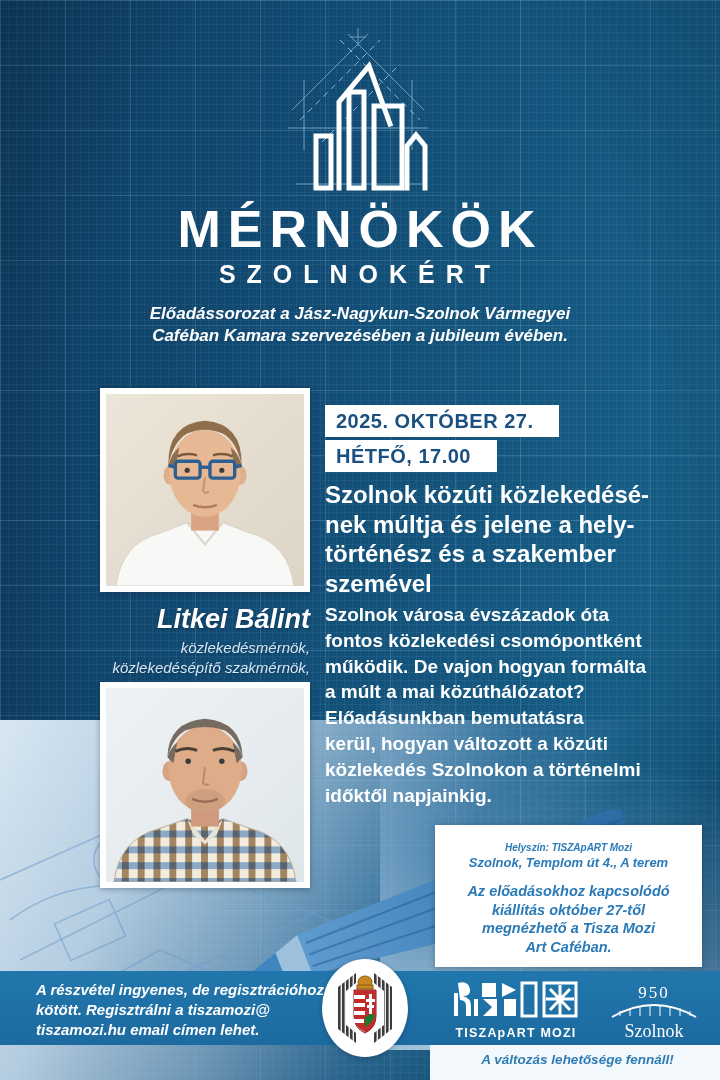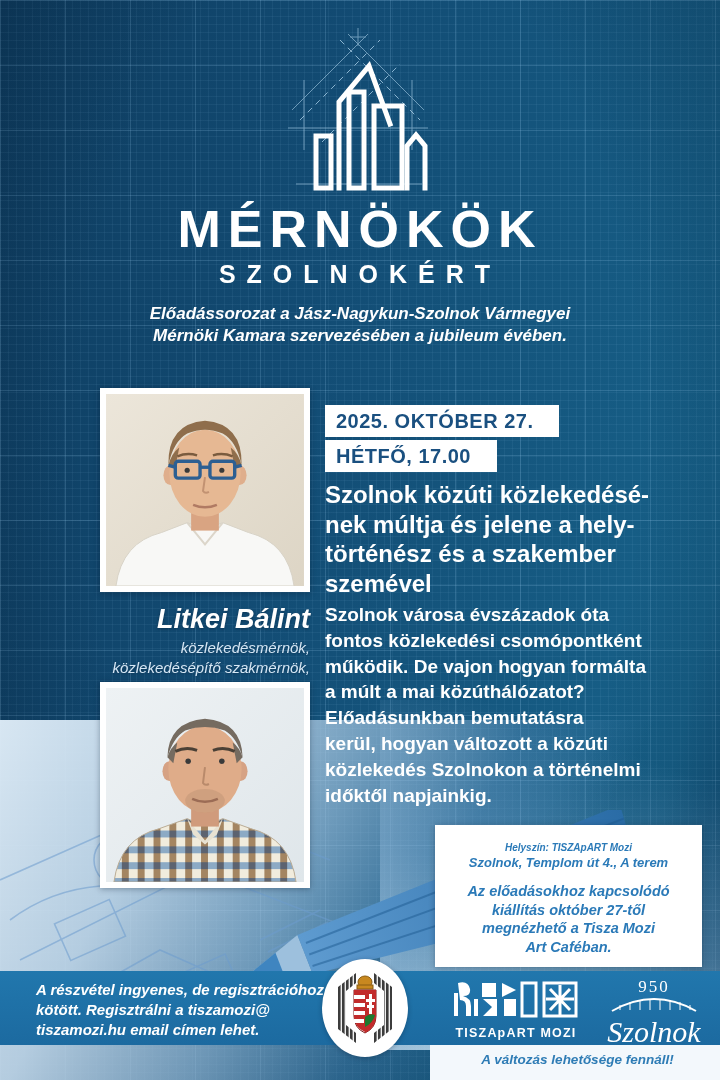--- a/index.html
+++ b/index.html
@@ -67,22 +67,22 @@
     background:linear-gradient(180deg,#2177ad 0%,#1c6aa0 100%);}
   .registration{left:36px;top:980px;width:290px;color:#fff;font-size:15px;font-weight:bold;
     font-style:italic;line-height:1.34;white-space:pre-line;}
   .emblem{left:322px;top:959px;width:86px;height:98px;background:#fff;border-radius:50%;
     box-shadow:0 1px 5px rgba(0,20,40,.3);}
   .emblem svg{position:absolute;left:0;top:0;}
   .tiszapart{left:452px;top:981px;width:128px;text-align:center;color:#fff;}
   .tiszapart-text{font-size:12.5px;font-weight:bold;letter-spacing:1.2px;margin-top:3px;}
   .szolnok950{left:598px;top:977px;width:112px;text-align:center;color:#fff;
     font-family:"Liberation Serif",serif;}
-  .szolnok-950{font-size:17px;letter-spacing:2px;}
-  .szolnok-name{font-size:30px;margin-top:-2px;font-style:italic;}
+  .szolnok-950{font-size:17px;letter-spacing:2px;margin-top:6px;}
+  .szolnok-name{font-size:18px;margin-top:-2px;}
   .slogan{left:440px;top:1052px;width:275px;text-align:center;color:#2e7cb5;
     font-size:13.5px;font-weight:bold;font-style:italic;}
   .thin{stroke:#a9cfe8;stroke-width:1;fill:none;}
   .thick{stroke:#fff;stroke-width:5;fill:none;stroke-linecap:square;}
 </style>
 </head>
 <body>
 
 <div class="poster">
 
@@ -146,21 +146,21 @@
       <path d="M57,164 L57,78 L87,42 L108,100"></path>
       <rect x="67" y="68" width="15" height="96"></rect>
       <rect x="92" y="82" width="28" height="82"></rect>
       <path d="M125,164 L125,122 L134,111 L143,122 L143,164"></path>
     </g>
   </svg>
 
   <div class="abs title">MÉRNÖKÖK</div>
   <div class="abs subtitle">SZOLNOKÉRT</div>
   <div class="abs series-note">Előadássorozat a Jász-Nagykun-Szolnok Vármegyei
-Mérnöki Kamara szervezésében a jubileum évében.</div>
+Caféban Kamara szervezésében a jubileum évében.</div>
 
   <div class="abs photo-card photo1">
     <svg width="198" height="192" viewBox="0 0 200 194">
       <defs>
         <linearGradient id="bg1" x1="0" y1="0" x2="1" y2="1">
           <stop offset="0" stop-color="#ece6da"></stop>
             <stop offset="1" stop-color="#ddd5c5"></stop>
         </linearGradient>
       </defs>
       <rect width="200" height="194" fill="url(#bg1)"></rect>

